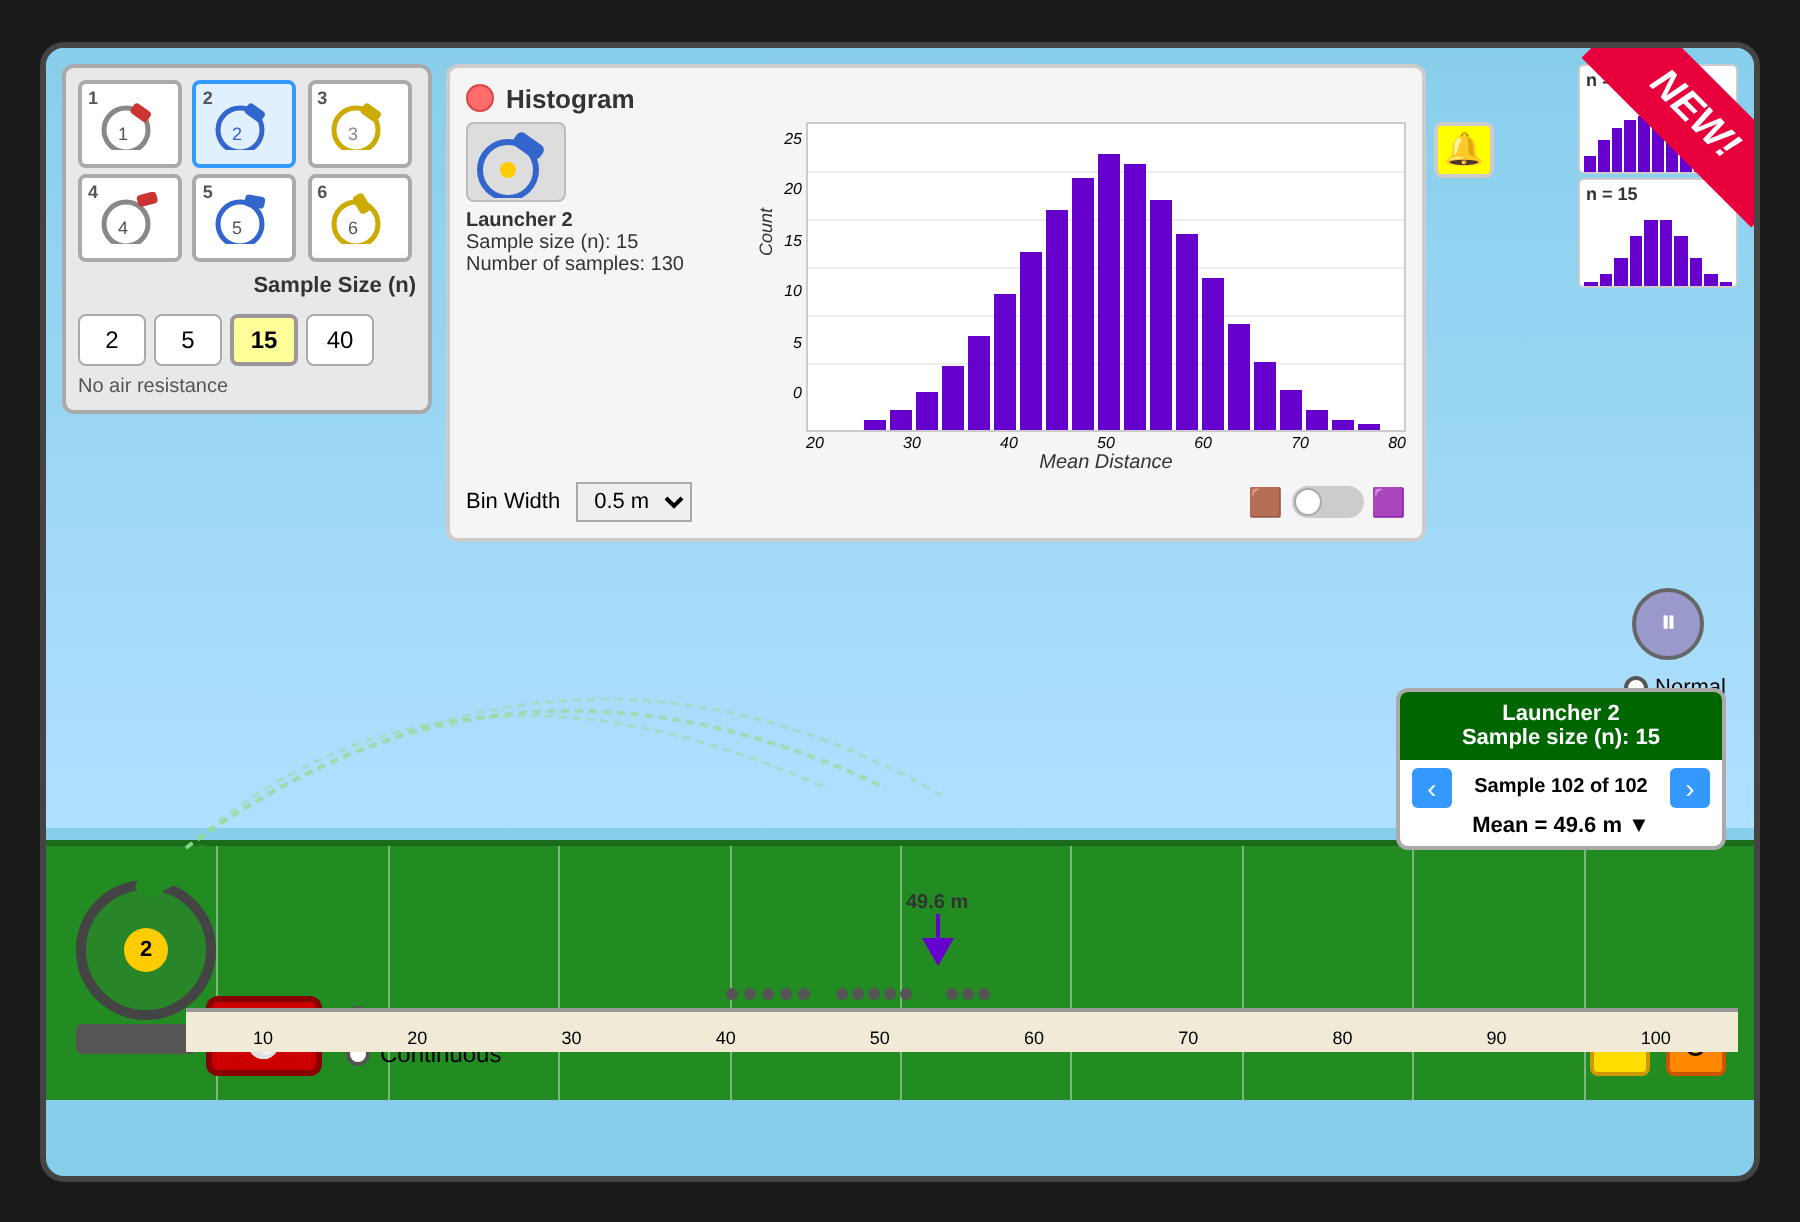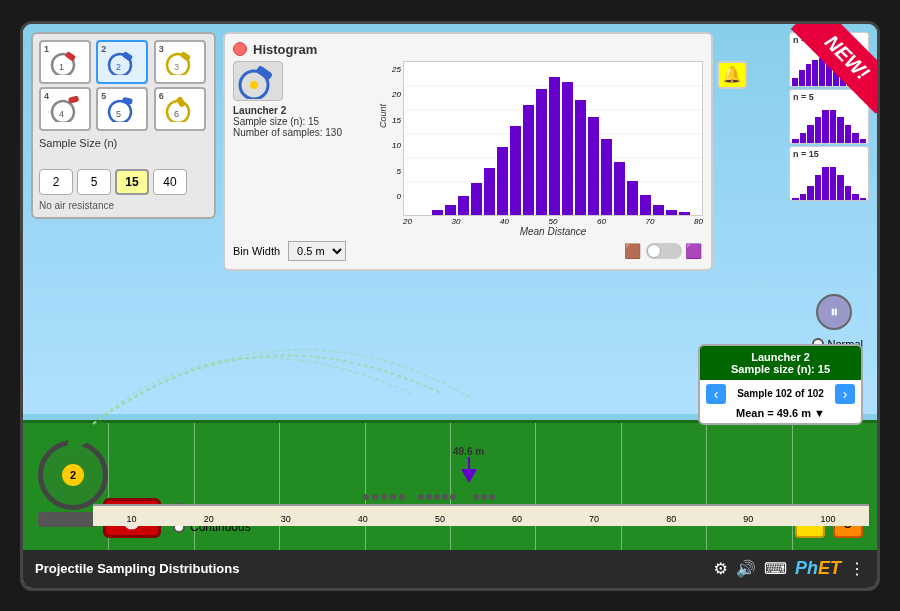--- a/index.html
+++ b/index.html
@@ -120,23 +120,24 @@
       font-size: 9px;
       font-weight: bold;
       position: absolute;
       top: 2px;
       left: 3px;
       color: #555;
     }
     .sample-size-section { margin-top: 6px; }
     .sample-size-label {
       font-size: 11px;
-      font-weight: normal;
-      margin-bottom: 20px;
+      font-weight: bold;
+      margin-bottom: 8px;
       color: #333;
+      text-align: right;
     }
     .sample-size-buttons {
       display: flex;
       gap: 4px;
     }
     .ss-btn {
       width: 34px;
       height: 26px;
       border: 1px solid #aaa;
       border-radius: 4px;
@@ -856,35 +857,20 @@
         <div class="small-bar" style="height:28px;"></div>
         <div class="small-bar" style="height:26px;"></div>
         <div class="small-bar" style="height:30px;"></div>
         <div class="small-bar" style="height:26px;"></div>
         <div class="small-bar" style="height:22px;"></div>
         <div class="small-bar" style="height:14px;"></div>
         <div class="small-bar" style="height:8px;"></div>
       </div>
     </div>
     <div class="small-hist">
-      <div class="small-hist-label">n = 5</div>
-      <div class="small-hist-bars">
-        <div class="small-bar" style="height:4px;"></div>
-        <div class="small-bar" style="height:10px;"></div>
-        <div class="small-bar" style="height:18px;"></div>
-        <div class="small-bar" style="height:26px;"></div>
-        <div class="small-bar" style="height:33px;"></div>
-        <div class="small-bar" style="height:33px;"></div>
-        <div class="small-bar" style="height:26px;"></div>
-        <div class="small-bar" style="height:18px;"></div>
-        <div class="small-bar" style="height:10px;"></div>
-        <div class="small-bar" style="height:4px;"></div>
-      </div>
-    </div>
-    <div class="small-hist">
       <div class="small-hist-label">n = 15</div>
       <div class="small-hist-bars">
         <div class="small-bar" style="height:2px;"></div>
         <div class="small-bar" style="height:6px;"></div>
         <div class="small-bar" style="height:14px;"></div>
         <div class="small-bar" style="height:25px;"></div>
         <div class="small-bar" style="height:33px;"></div>
         <div class="small-bar" style="height:33px;"></div>
         <div class="small-bar" style="height:25px;"></div>
         <div class="small-bar" style="height:14px;"></div>
@@ -931,24 +917,14 @@
 
   <div style="position:absolute;bottom:50px;right:14px;display:flex;gap:8px;">
     <div class="toolbar-btn yellow">
       <span>✏</span>
     </div>
     <div class="toolbar-btn orange">
       <span>↺</span>
     </div>
   </div>
 
-  <div class="taskbar">
-    <span class="taskbar-title">Projectile Sampling Distributions</span>
-    <div class="taskbar-icons">
-      <span class="taskbar-icon">⚙</span>
-      <span class="taskbar-icon">🔊</span>
-      <span class="taskbar-icon">⌨</span>
-      <span class="phet-logo">Ph<span>ET</span></span>
-      <span class="taskbar-icon">⋮</span>
-    </div>
-  </div>
 
 </div>
 
 </body></html>

